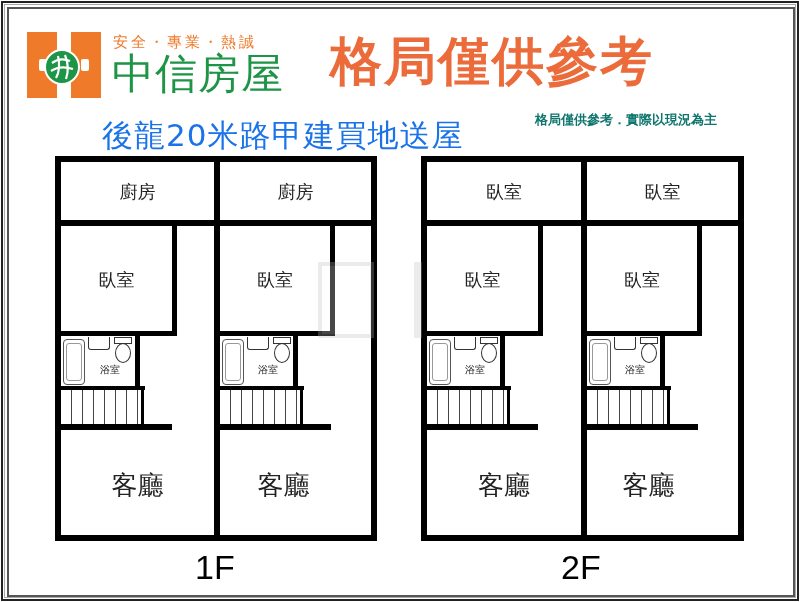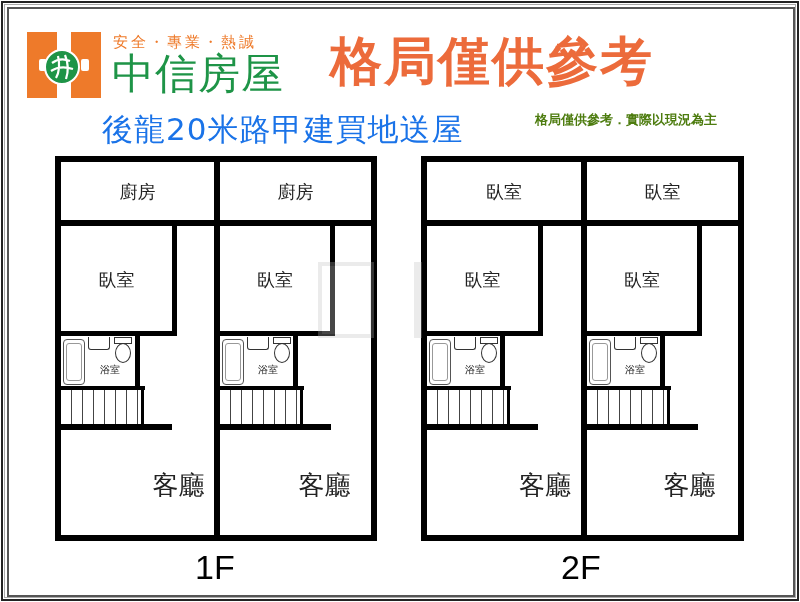--- a/index.html
+++ b/index.html
@@ -7,28 +7,28 @@
   .frame-outer{position:absolute;left:1px;top:1px;width:794px;height:596px;border:2px solid #222;}
   .frame-inner{position:absolute;left:7px;top:7px;width:784px;height:586px;border:2px solid #555;}
   .frame-mid{position:absolute;left:4px;top:4px;width:790px;height:592px;border:1px solid #aaa;}
   
   .logo-h{position:absolute;left:27px;top:32px;width:74px;height:66px;}
   .logo-h .bar{position:absolute;background:#ee7a2a;}
   .logo-globe{position:absolute;left:44px;top:49px;width:32px;height:32px;border-radius:50%;background:#1e9447;border:2px solid #fff;}
   .tagline{position:absolute;left:113px;top:33px;font-size:15px;letter-spacing:3px;color:#ee7a2a;white-space:nowrap;}
   .brand{position:absolute;left:112px;top:50px;font-size:42px;color:#1e9447;letter-spacing:1px;white-space:nowrap;line-height:48px;}
   .store{position:absolute;left:330px;top:30px;font-size:52px;font-weight:bold;color:#ec6b3b;letter-spacing:2px;white-space:nowrap;line-height:62px;}
-  .headline{position:absolute;left:102px;top:110px;font-size:31px;color:#1a73e8;white-space:nowrap;line-height:38px;letter-spacing:1px;}
-  .disclaimer{position:absolute;left:535px;top:111px;font-size:13px;color:#4d7c0f;font-weight:bold;white-space:nowrap;}
+  .headline{position:absolute;left:102px;top:116px;font-size:31px;color:#1a73e8;white-space:nowrap;line-height:38px;letter-spacing:1px;}
+  .disclaimer{position:absolute;left:535px;top:111px;font-size:13px;color:#0f766e;font-weight:bold;white-space:nowrap;}
   
   .w{position:absolute;background:#000;}
   .lbl{position:absolute;color:#222;white-space:nowrap;text-align:center;}
   .lbl-md{font-size:18px;}
   .lbl-sm{font-size:10px;}
-  .lbl-lg{font-size:26px;padding-left:41px;}
+  .lbl-lg{font-size:26px;}
   .floor-lbl{position:absolute;font-size:34px;color:#000;font-family:"Liberation Sans",sans-serif;}
   .stairs{position:absolute;background:repeating-linear-gradient(90deg,#fff 0,#fff 10px,#444 10px,#444 11px);border-bottom:0;}
   .tub{position:absolute;border:1.5px solid #555;border-radius:4px;background:#fff;}
   .tub::after{content:"";position:absolute;left:2px;right:2px;top:3px;bottom:3px;border:1px solid #999;border-radius:3px;}
   .sink{position:absolute;border:1.5px solid #333;border-top:none;border-radius:0 0 3px 3px;}
   .toilet{position:absolute;}
   .toilet .tank{position:absolute;left:0;top:0;width:16px;height:5px;border:1.5px solid #333;}
   .toilet .bowl{position:absolute;left:1px;top:6px;width:14px;height:18px;border:1.5px solid #333;border-radius:50%;}
   .watermark{position:absolute;left:318px;top:262px;width:170px;height:80px;opacity:0.28;}
 </style>

